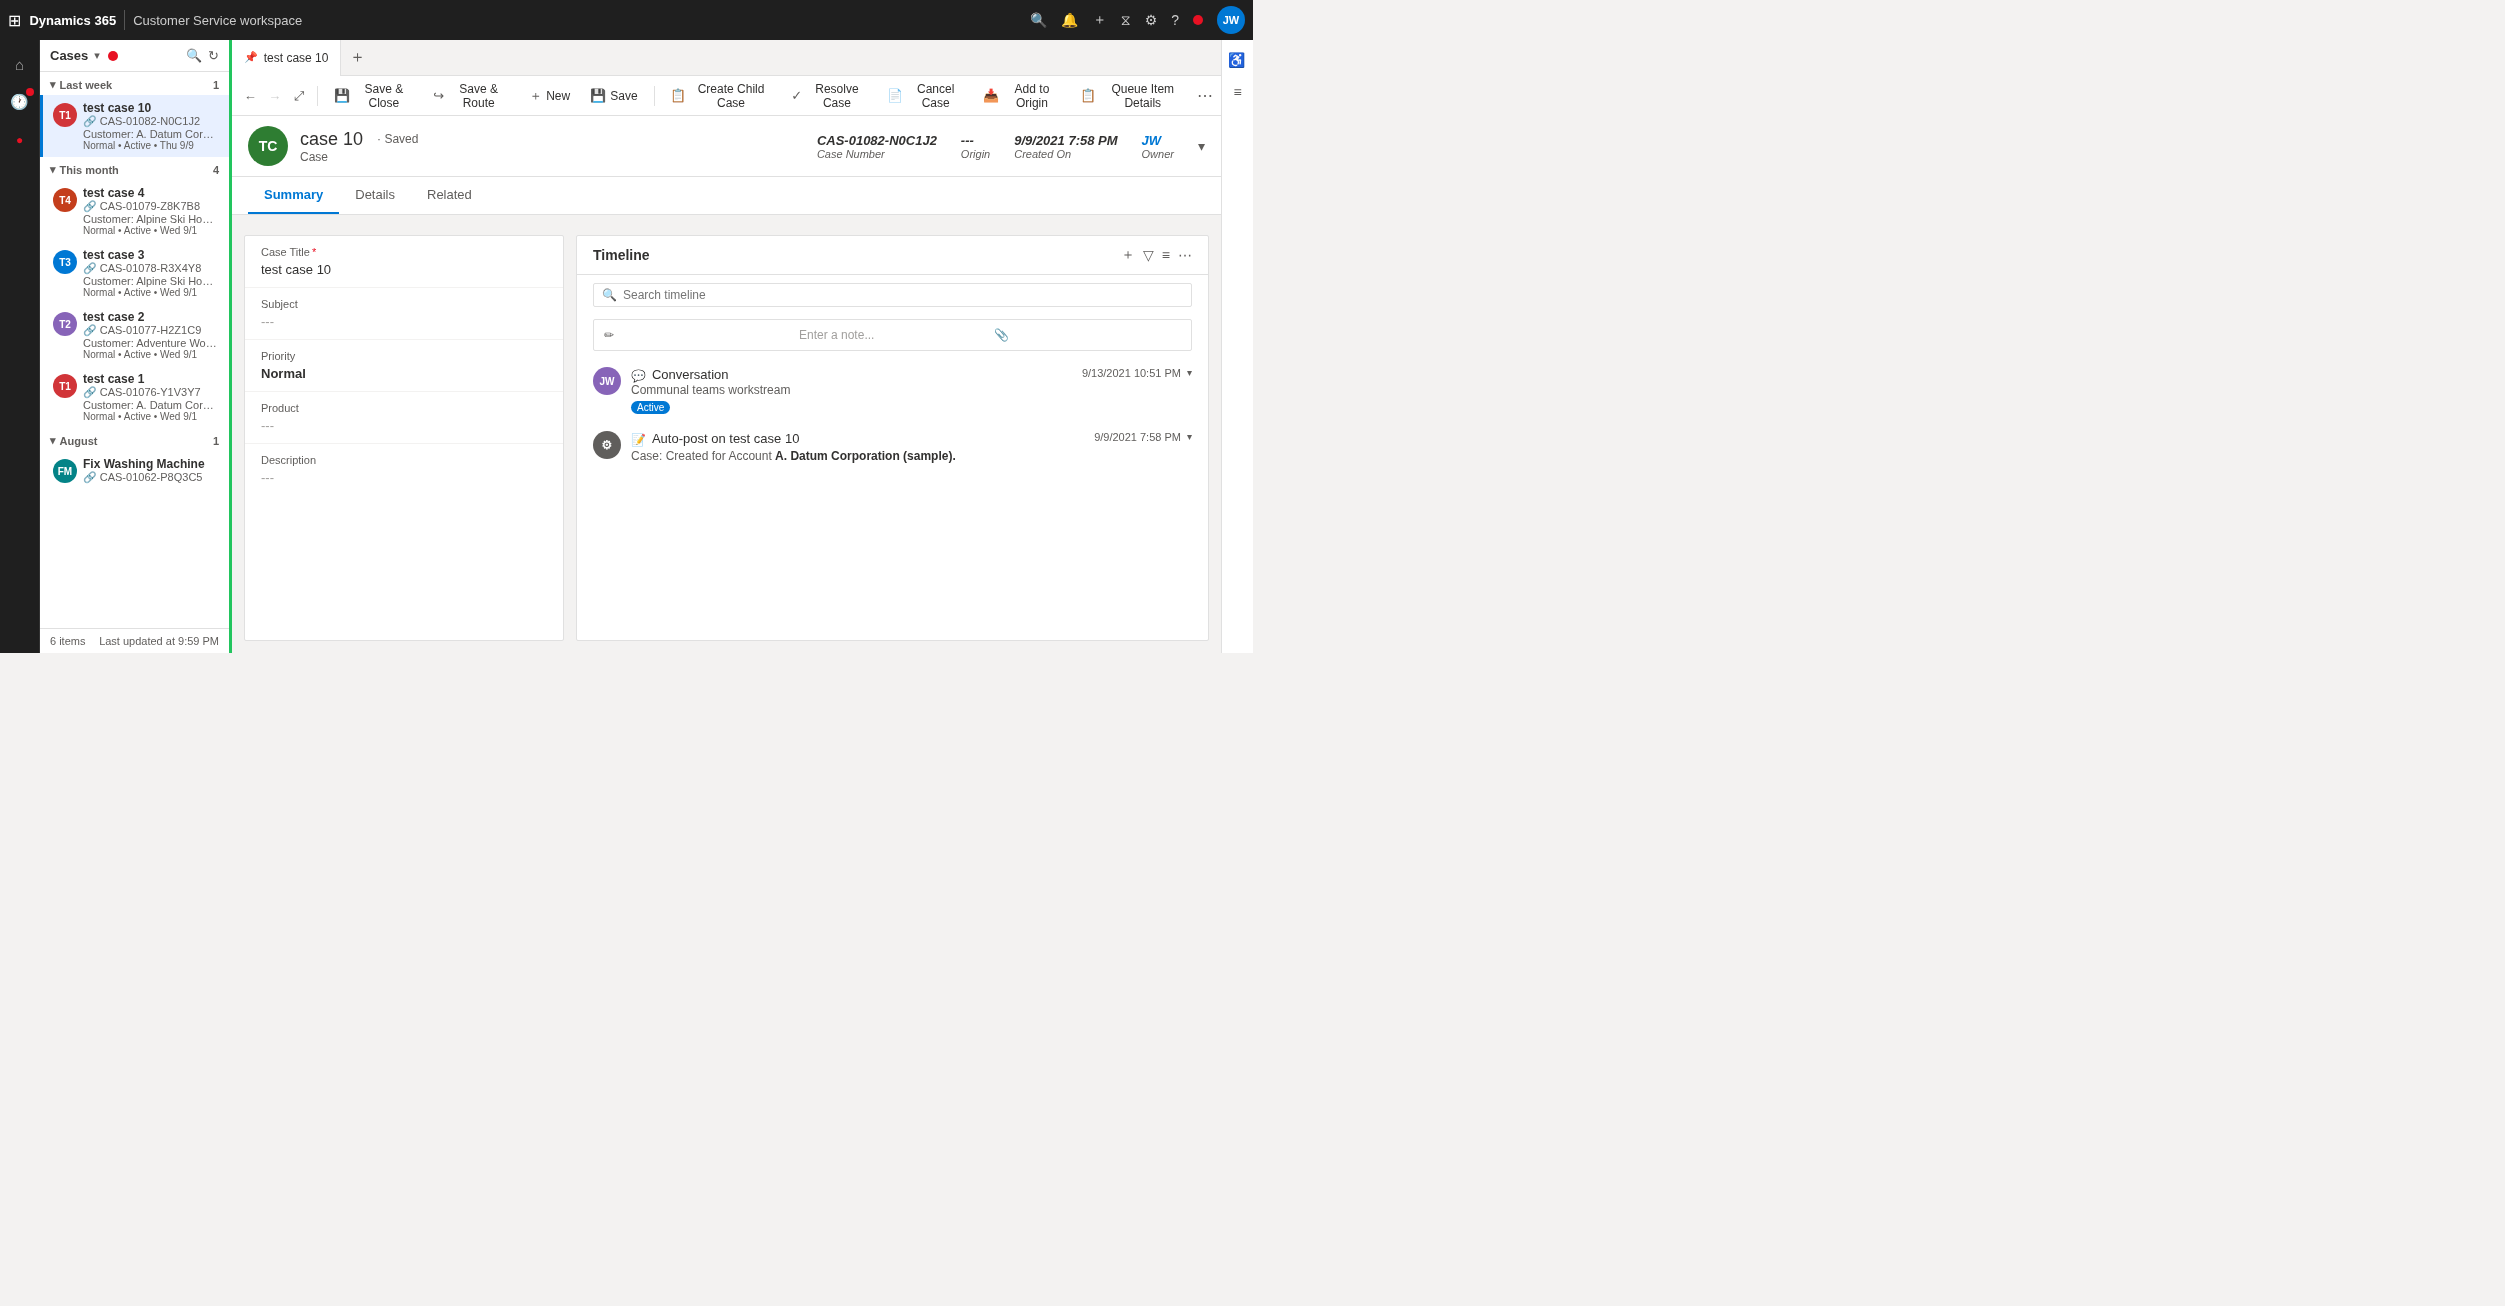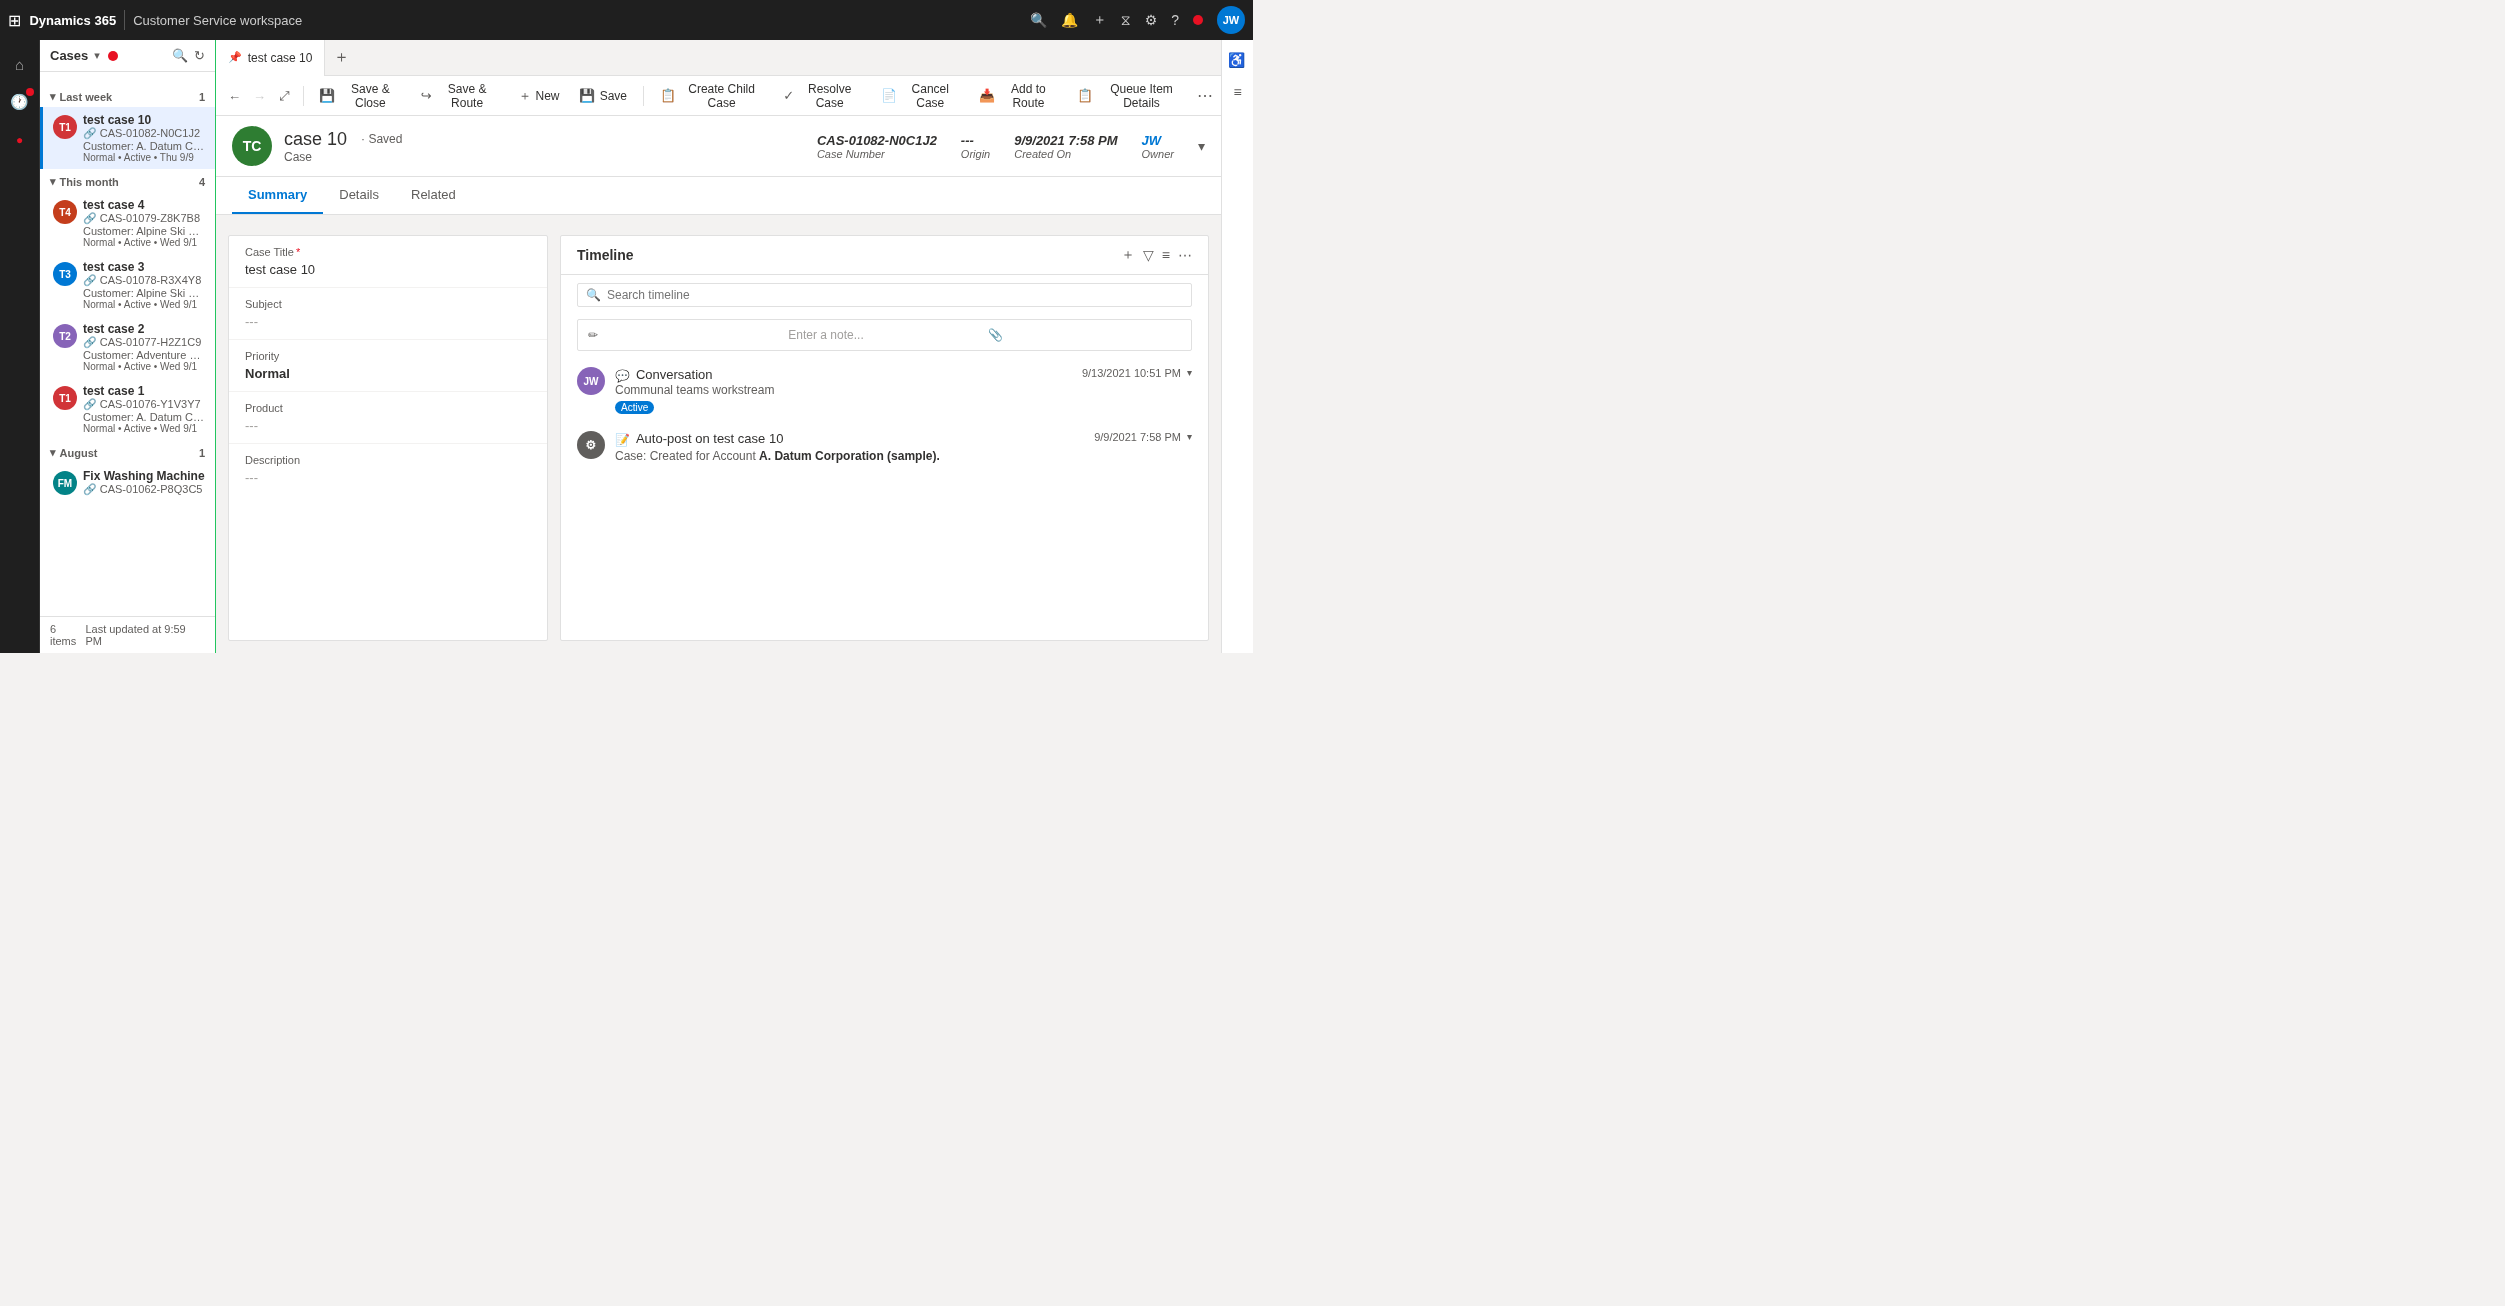--- a/index.html
+++ b/index.html
@@ -93,27 +93,26 @@
       top: 2px;
       right: 2px;
       width: 8px;
       height: 8px;
       border-radius: 50%;
       background: #e81123;
     }
 
     
     .left-panel {
-      width: 176px;
+      width: 192px;
       background: white;
-      border-right: 1px solid #22c55e;
+      border-right: 3px solid #22c55e;
       display: flex;
       flex-direction: column;
       overflow: hidden;
-      gap: 12px;
     }
     .left-panel-header {
       display: flex;
       align-items: center;
       padding: 8px 10px;
       border-bottom: 1px solid #e0e0e0;
       gap: 6px;
     }
     .cases-title {
       font-size: 13px;
@@ -751,21 +750,21 @@
       <button class="cmd-btn">
         <span class="cmd-icon">✓</span>
         <span>Resolve Case</span>
       </button>
       <button class="cmd-btn">
         <span class="cmd-icon">📄</span>
         <span>Cancel Case</span>
       </button>
       <button class="cmd-btn">
         <span class="cmd-icon">📥</span>
-        <span>Add to Route</span>
+        <span>Add to Origin</span>
       </button>
       <button class="cmd-btn">
         <span class="cmd-icon">📋</span>
         <span>Queue Item Details</span>
       </button>
       <span class="cmd-more">⋯</span>
     </div>
 
     <div class="form-area">
 

